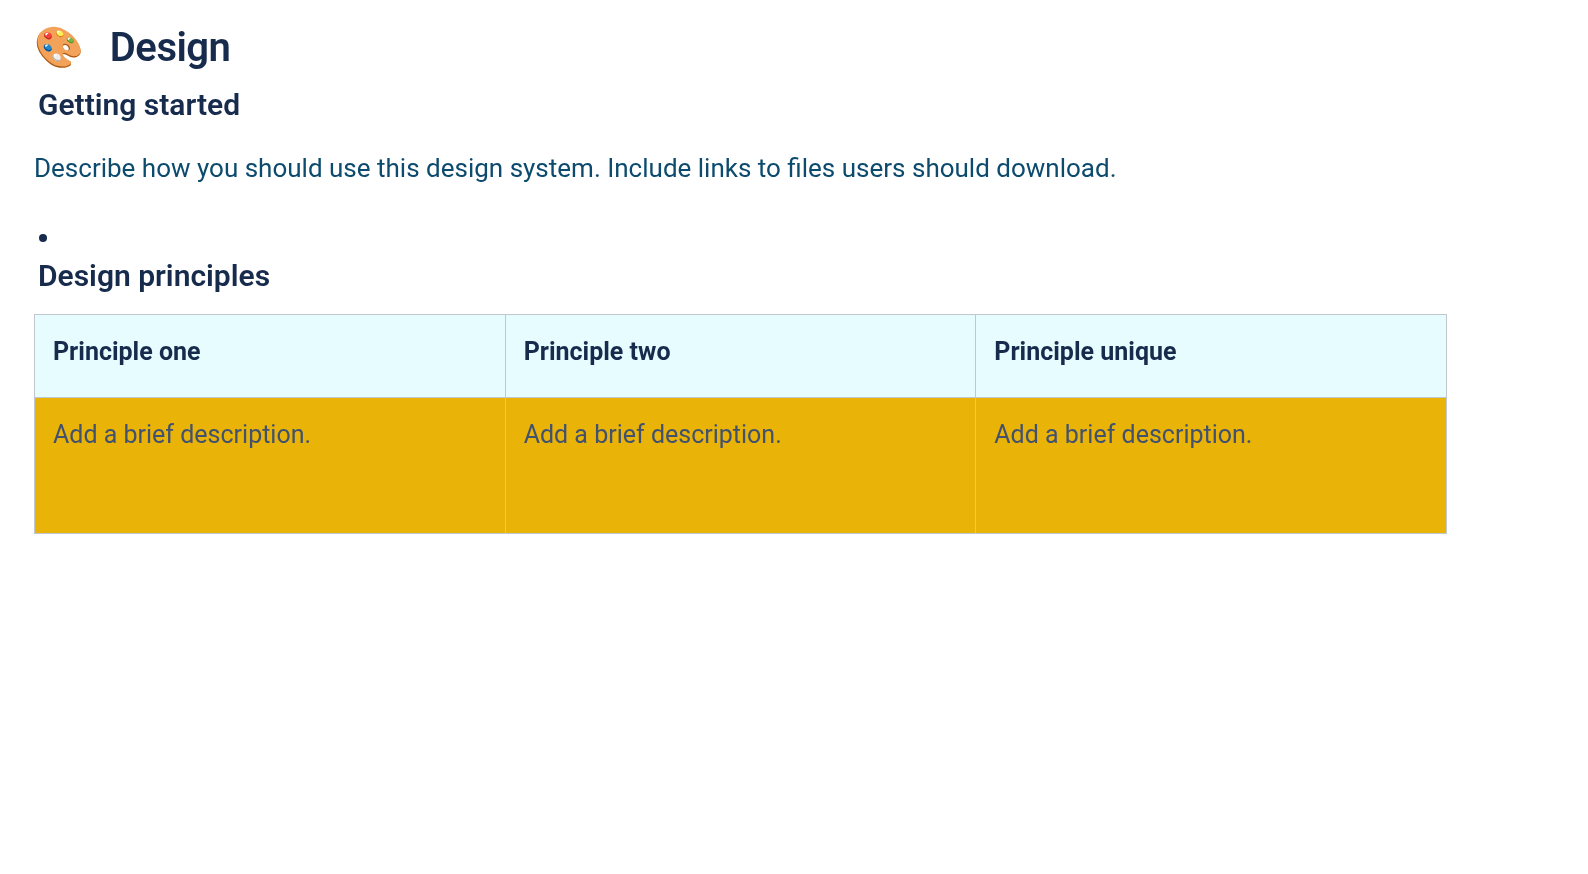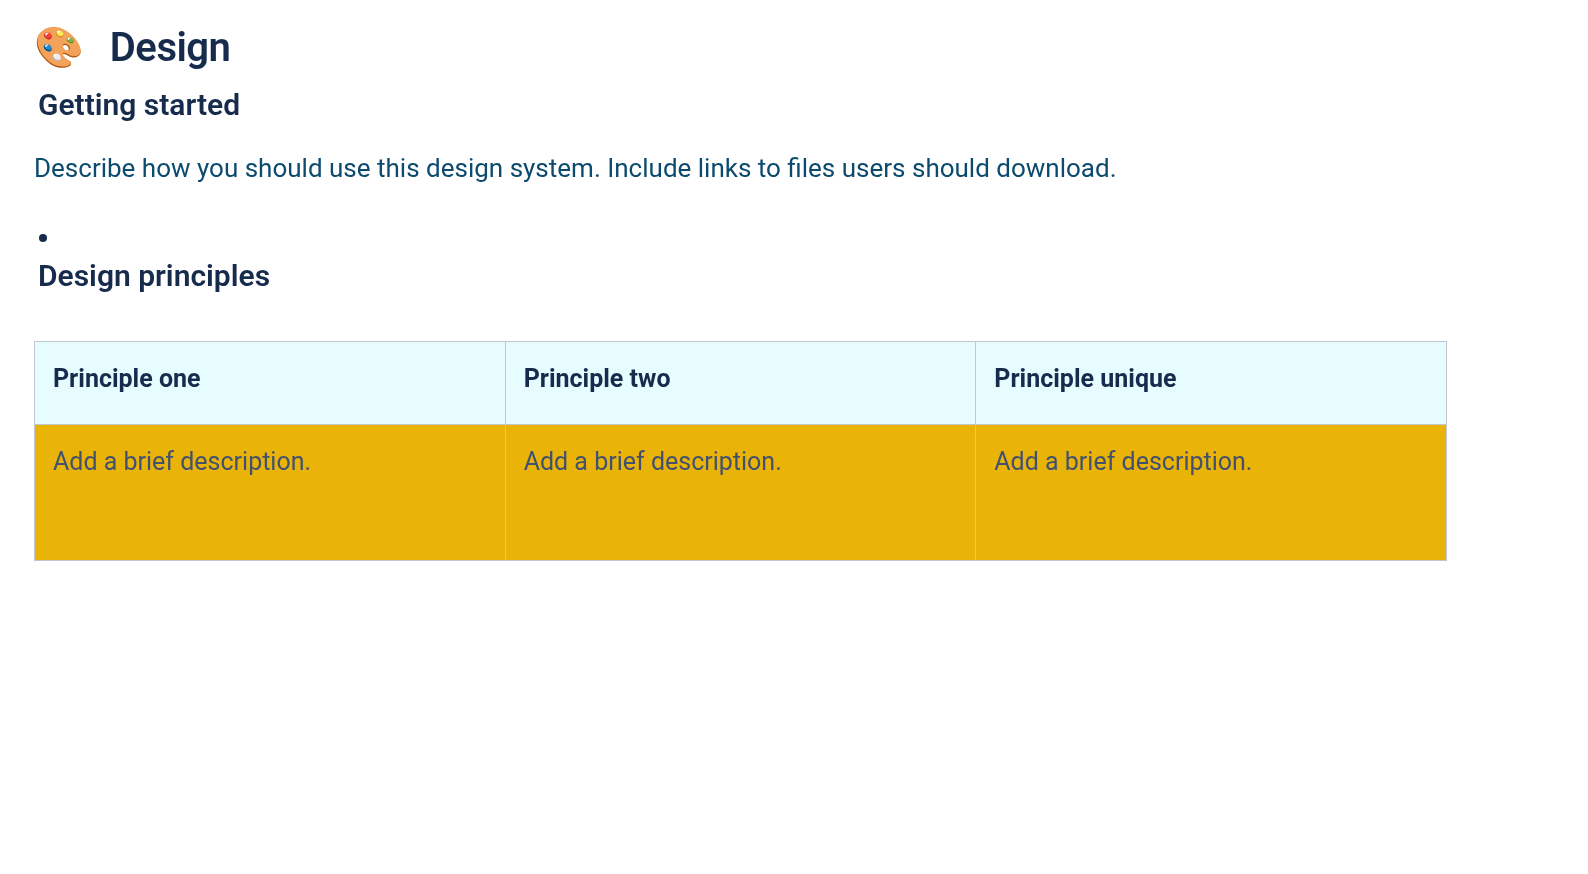--- a/index.html
+++ b/index.html
@@ -62,21 +62,21 @@
   ul.doc-list li {
     font-size: 26px;
     color: #172B4D;
     min-height: 1.2em;
   }
 
   
   table.principles-table {
     border-collapse: collapse;
     width: 1413px;
-    margin-top: 48px;
+    margin-top: 21px;
     table-layout: fixed;
   }
   table.principles-table th,
   table.principles-table td {
     border: 1px solid #C1C7D0;
     text-align: left;
     vertical-align: top;
     box-sizing: border-box;
   }
   table.principles-table th {

